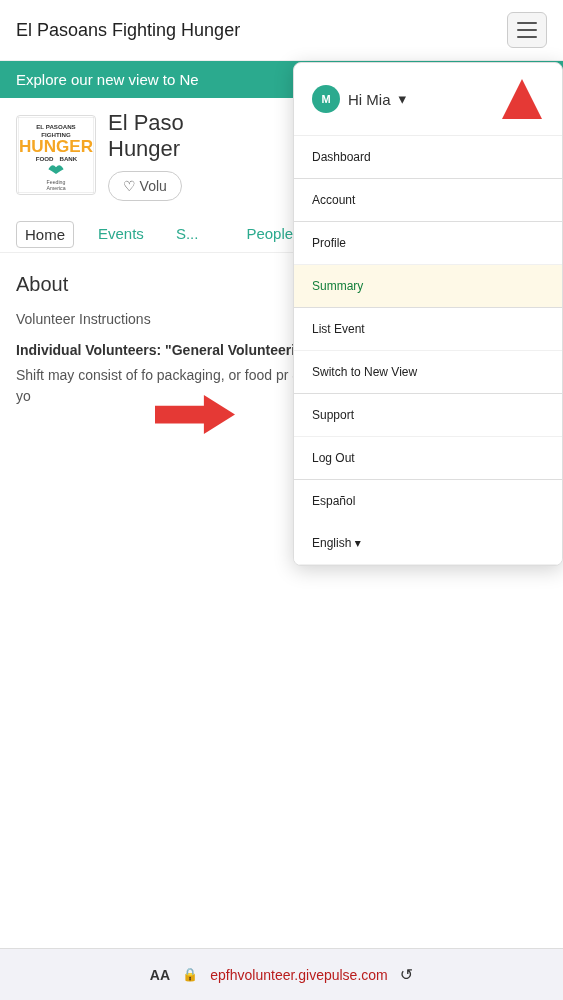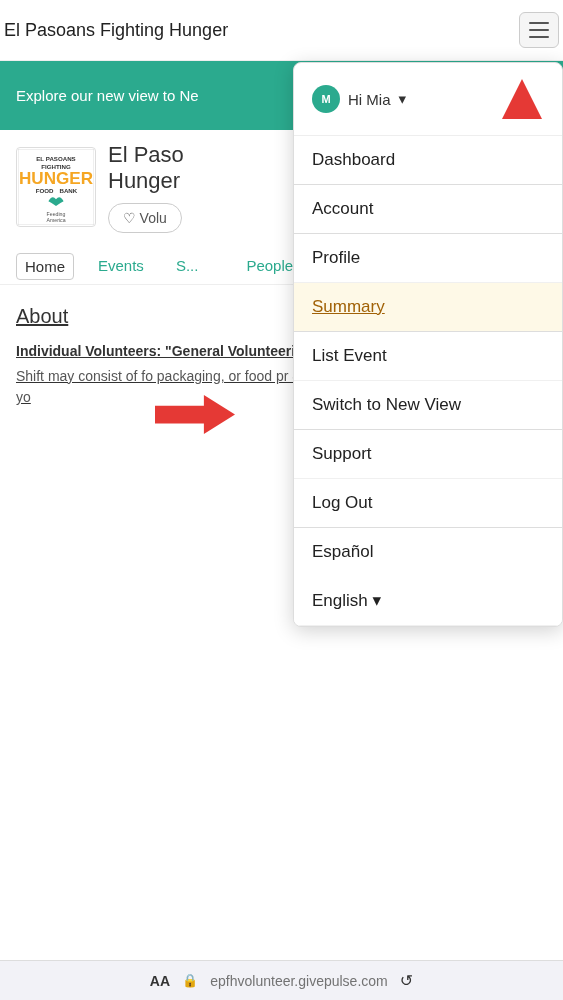--- a/index.html
+++ b/index.html
@@ -10,21 +10,21 @@
       background: #fff;
       overflow: hidden;
       position: relative;
     }
 
     
     .header {
       display: flex;
       align-items: center;
       justify-content: space-between;
-      padding: 12px 4px;
+      padding: 12px 16px;
       background: #fff;
       border-bottom: 1px solid #eee;
     }
     .header-title {
       font-size: 18px;
       font-weight: 400;
       color: #222;
     }
     .hamburger-btn {
       width: 40px;
@@ -44,21 +44,21 @@
       width: 20px;
       height: 2px;
       background: #555;
       border-radius: 2px;
     }
 
     
     .banner {
       background: #2baa8e;
       color: #fff;
-      padding: 24px 16px;
+      padding: 8px 16px;
       font-size: 15px;
       line-height: 1.4;
     }
 
     
     .org-row {
       display: flex;
       align-items: center;
       padding: 12px 16px;
       gap: 12px;
@@ -120,21 +120,20 @@
       background: #fff;
     }
     .nav-tab.contact { color: #2baa8e; }
 
     
     .about-section {
       padding: 16px 16px;
       font-size: 14px;
       color: #333;
       line-height: 1.5;
-      text-decoration: underline;
     }
     .about-title {
       font-size: 20px;
       font-weight: 500;
       margin-bottom: 10px;
       color: #333;
     }
     .about-sub {
       font-weight: 700;
       margin-bottom: 4px;
@@ -183,31 +182,30 @@
       align-items: center;
       justify-content: center;
       font-size: 11px;
       color: #fff;
       font-weight: 700;
     }
 
     .dropdown-item {
       display: block;
       padding: 14px 18px;
-      font-size: 17px;
+      font-size: 12px;
       color: #222;
       cursor: pointer;
       border-bottom: 1px solid #f0f0f0;
       background: #fff;
     }
     .dropdown-item.highlighted {
       background: #fef9e7;
-      color: #a16207;
+      color: #15803d;
       font-weight: 500;
-      text-decoration: underline;
     }
     .dropdown-item.last-in-group {
       border-bottom: 1px solid #ddd;
     }
     .dropdown-item.no-border { border-bottom: none; }
 
     
     .red-arrow-right {
       position: absolute;
       top: 395px;
@@ -216,40 +214,40 @@
       height: 40px;
       z-index: 50;
     }
 
     
     .browser-bar {
       position: absolute;
       bottom: 0;
       left: 0;
       right: 0;
-      height: 40px;
+      height: 52px;
       background: #f2f2f7;
       border-top: 1px solid #ddd;
       display: flex;
       align-items: center;
       justify-content: center;
       gap: 12px;
     }
     .browser-bar-aa {
       font-size: 14px;
       font-weight: 600;
       color: #333;
     }
     .browser-bar-lock {
       font-size: 13px;
       color: #555;
     }
     .browser-bar-url {
       font-size: 14px;
-      color: #737373;
+      color: #b91c1c;
     }
     .browser-bar-reload {
       font-size: 16px;
       color: #333;
       cursor: pointer;
     }
 
     
     .logo-svg {
       width: 76px;
@@ -304,20 +302,21 @@
   <a class="nav-tab">Events</a>
   <a class="nav-tab">S...</a>
   <br style="width:100%">
   <a class="nav-tab">People</a>
   <a class="nav-tab">Impacts</a>
   <a class="nav-tab contact">Contact</a>
 </div>
 
 <div class="about-section">
   <div class="about-title">About</div>
+  <div class="about-text">Volunteer Instructions</div>
   <div class="about-sub">Individual Volunteers: "General Volunteerin</div>
   <div class="about-text">Shift may consist of fo packaging, or food pr 8 hours per day.  Do r make sure to make yo</div>
 </div>
 
 <svg class="red-arrow-right" viewBox="0 0 90 45" xmlns="http://www.w3.org/2000/svg">
   <polygon points="0,12 55,12 55,0 90,22 55,44 55,32 0,32" fill="#e53935"></polygon>
 </svg>
 
 <div class="dropdown-overlay">
 

